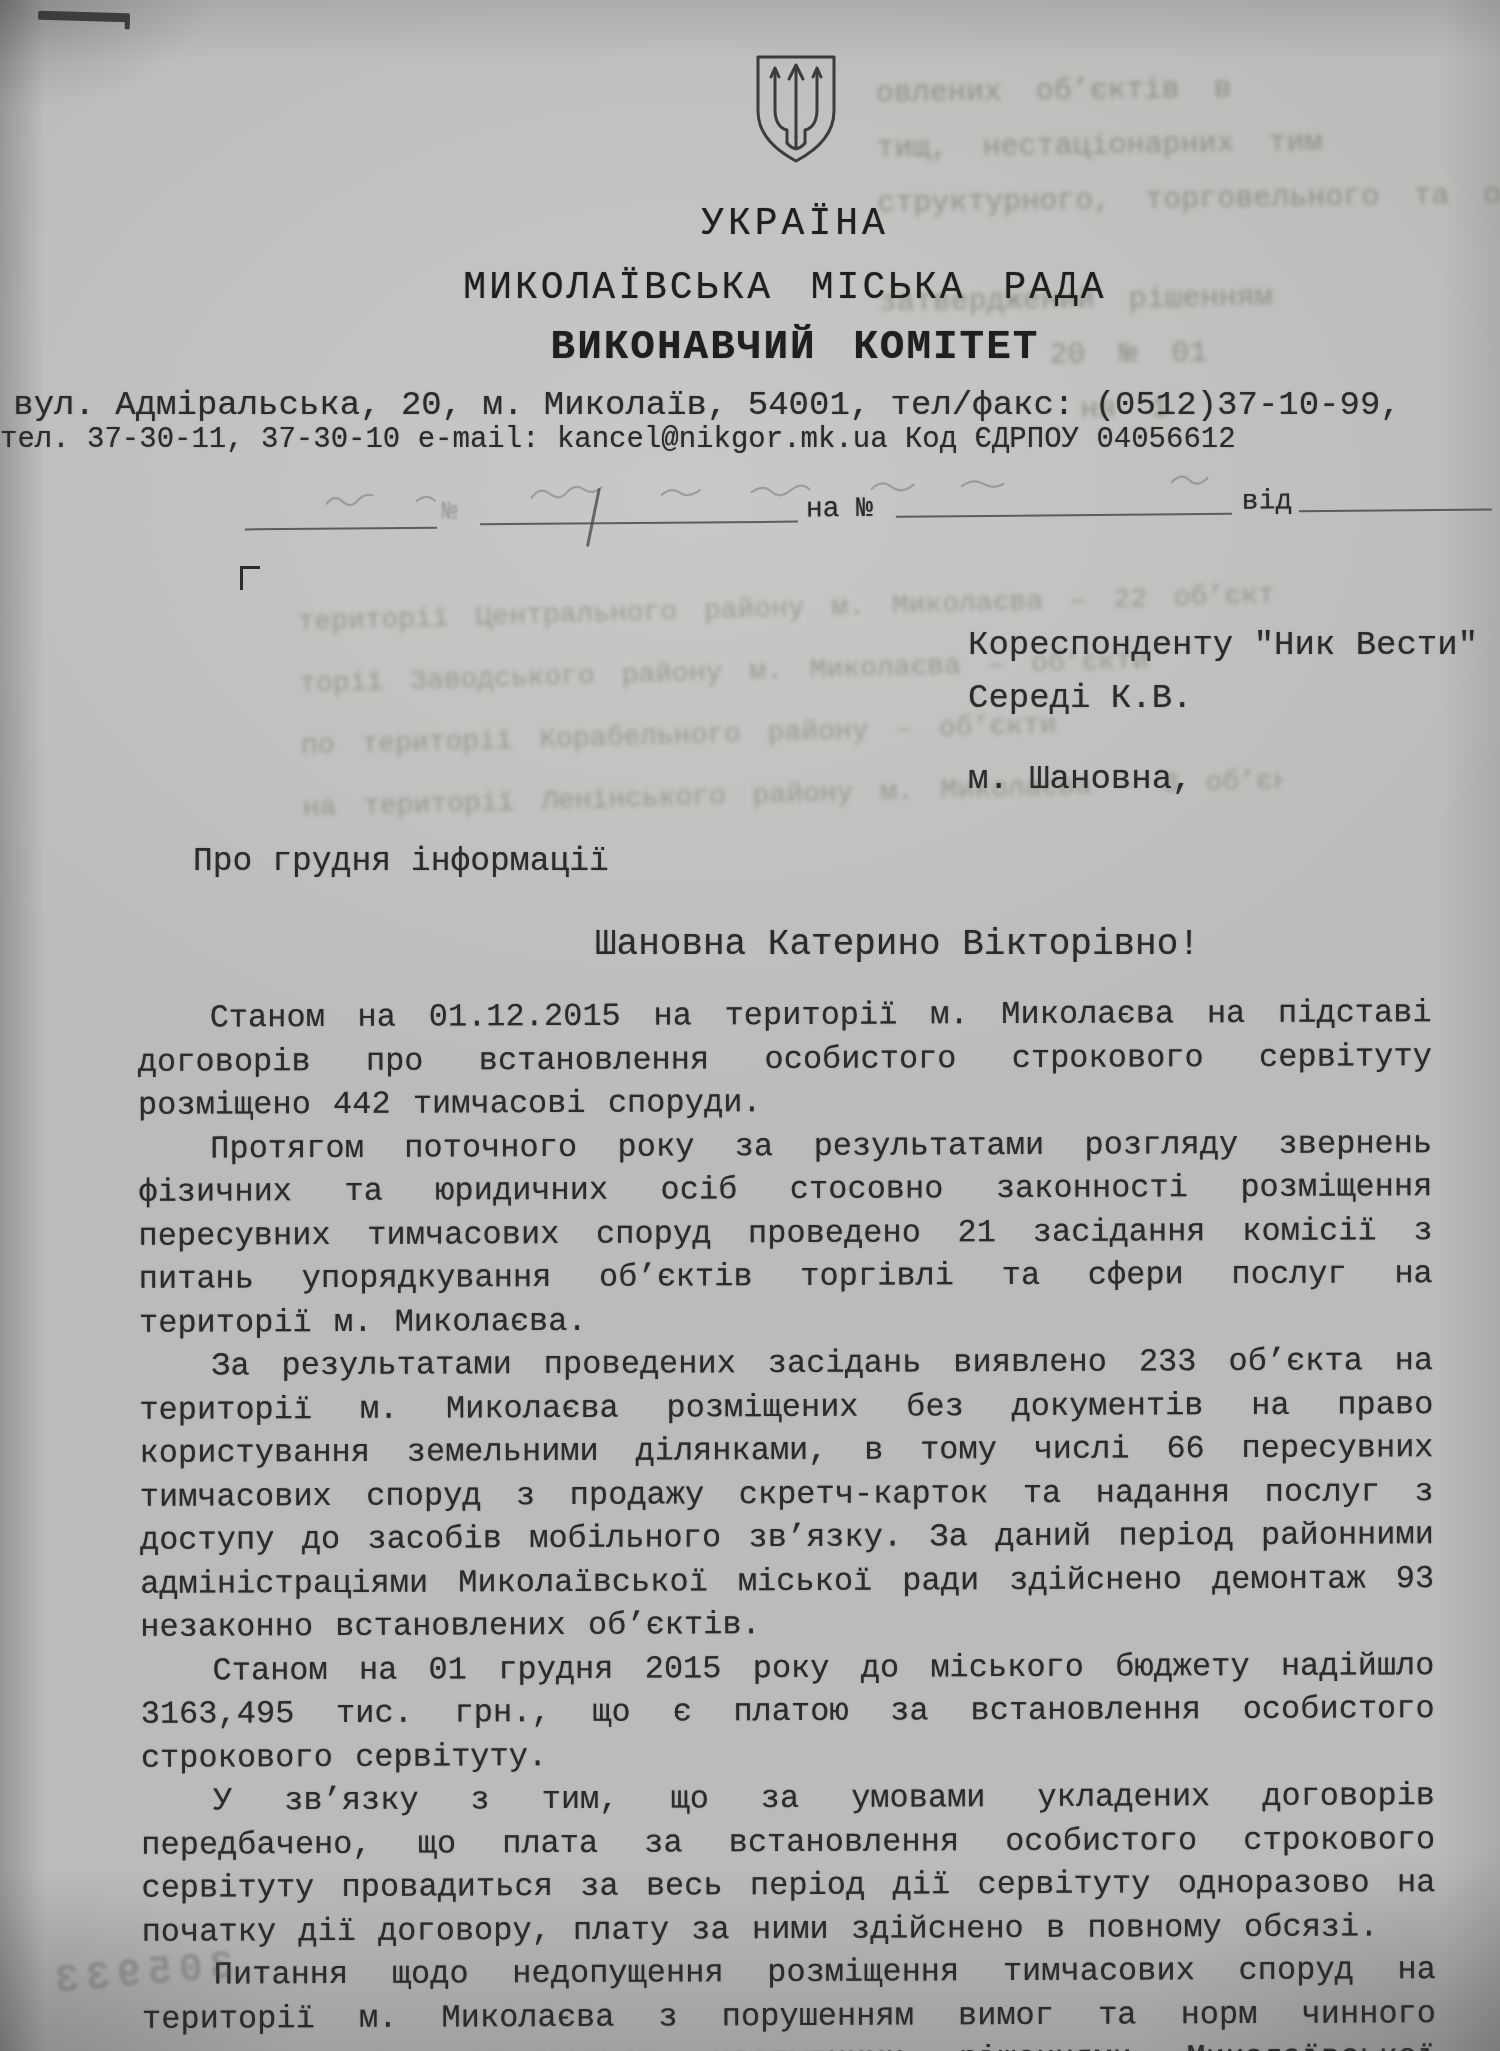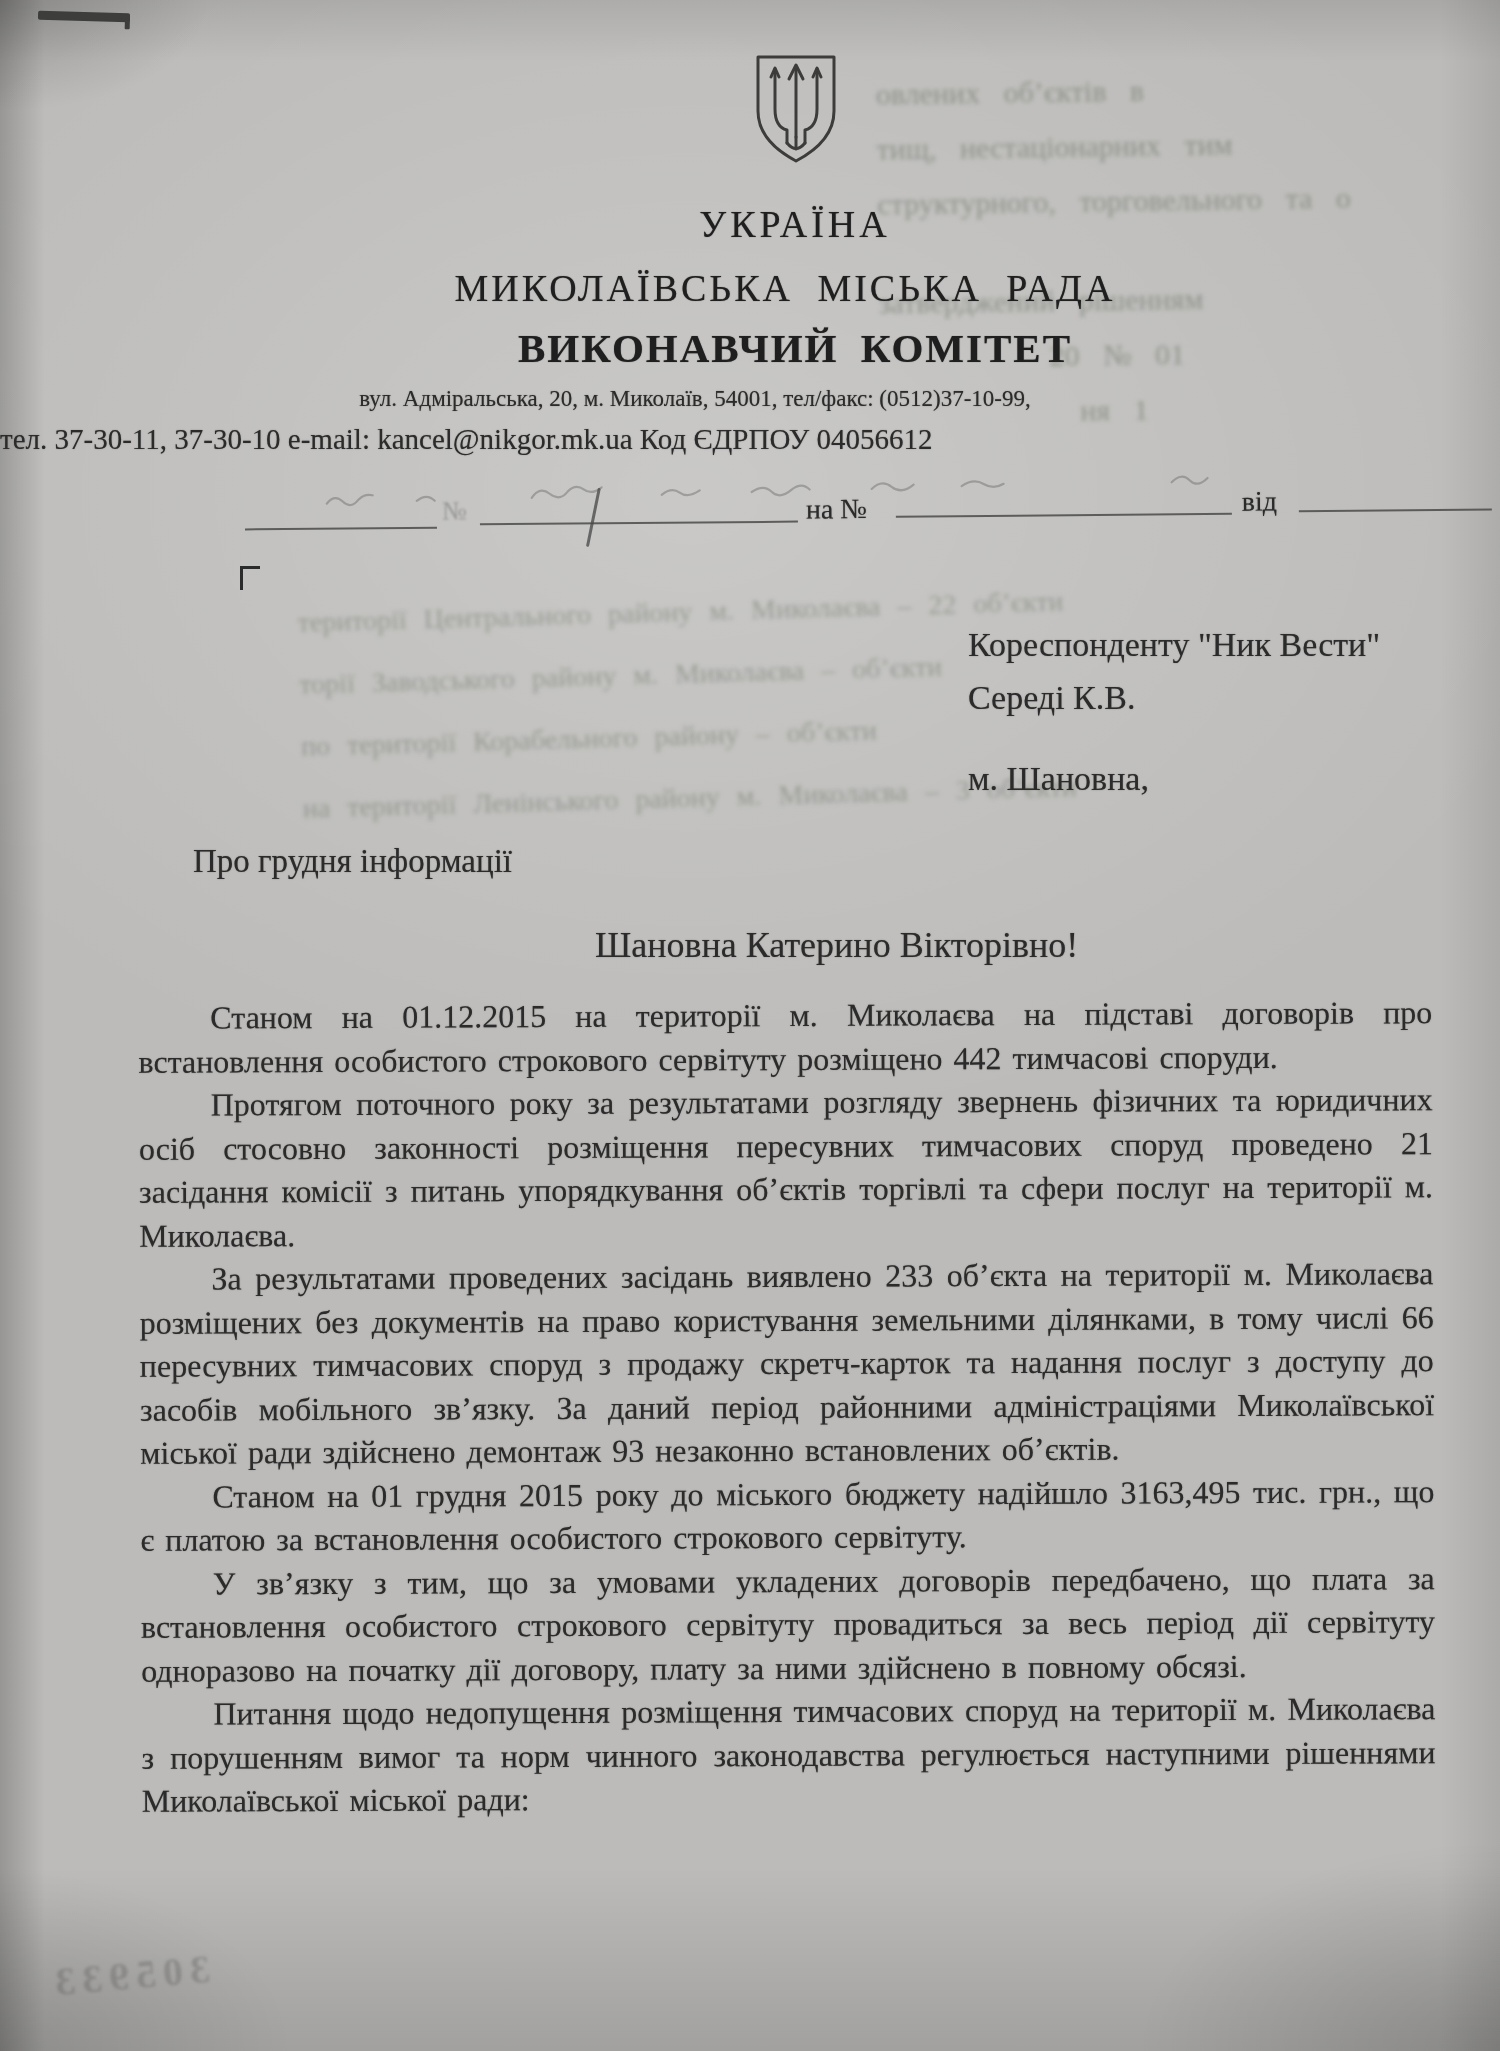--- a/index.html
+++ b/index.html
@@ -8,21 +8,21 @@
     background-color:#bcbbb9;
     background-image:
       radial-gradient(300px 160px at 0% 0%, rgba(0,0,0,0.20), rgba(0,0,0,0) 70%),
       radial-gradient(520px 300px at 100% 100%, rgba(0,0,0,0.16), rgba(0,0,0,0) 70%),
       radial-gradient(420px 260px at 0% 100%, rgba(0,0,0,0.13), rgba(0,0,0,0) 70%),
       radial-gradient(1400px 1000px at 46% 24%, rgba(255,255,255,0.20), rgba(255,255,255,0) 65%),
       linear-gradient(90deg, rgba(0,0,0,0.20) 0, rgba(0,0,0,0) 3%),
       linear-gradient(270deg, rgba(0,0,0,0.09) 0, rgba(0,0,0,0) 4%),
       linear-gradient(180deg, rgba(0,0,0,0.10) 0, rgba(0,0,0,0) 3%),
       linear-gradient(0deg, rgba(0,0,0,0.14) 0, rgba(0,0,0,0) 9%);
-    font-family:Liberation Serif, serif;
+    font-family:Liberation Mono, monospace;
     color:#2b2b2b;
   }
   .abs{position:absolute;}
   .ink{color:#2b2b2b;text-shadow:0 0 1.2px rgba(43,43,43,0.55);}
   .ink-dark{color:#1f1f1f;text-shadow:0 0 1.1px rgba(31,31,31,0.6);}
 
   
   .scan-bar{left:38px;top:12px;width:92px;height:9px;background:#3d3d3c;transform:rotate(1.6deg);border-radius:2px;}
   .scan-bar::after{content:"";position:absolute;right:0;top:5px;width:5px;height:11px;background:#3d3d3c;border-radius:1px;}
 
@@ -34,21 +34,21 @@
   .bleed-top .bl:nth-child(5){margin-left:170px;}
   .bleed-top .bl:nth-child(6){margin-left:200px;}
   .bleed-list{left:300px;top:578px;width:980px;font-size:28px;line-height:62px;word-spacing:10px;transform:rotate(-1.6deg);}
   .bleed-list .bl{white-space:nowrap;overflow:hidden;opacity:0.85;}
 
   
   .emblem{left:752px;top:44px;width:88px;height:130px;opacity:0.9;filter:blur(0.4px);}
   .h-country{left:0;top:202px;width:1590px;text-align:center;font-size:38px;letter-spacing:4px;}
   .h-council{left:0;top:266px;width:1570px;text-align:center;font-size:38px;letter-spacing:3px;word-spacing:12px;}
   .h-committee{left:0;top:324px;width:1590px;text-align:center;font-size:41px;font-weight:bold;letter-spacing:2px;word-spacing:10px;}
-  .h-addr1{left:0;top:386px;width:1390px;text-align:center;font-size:23px;}
+  .h-addr1{left:12px;top:386px;width:1390px;text-align:center;font-size:34px;}
   .h-addr2{left:0;top:423px;width:1400px;text-align:left;font-size:29px;}
 
   
   .refrow{transform:rotate(-0.5deg);}
   .uline{position:absolute;height:2px;background:#4a4a49;opacity:0.85;}
   .ref-label{position:absolute;font-size:28px;}
   .ghost-no{position:absolute;left:440px;top:494px;font-size:26px;color:rgba(60,60,60,0.35);filter:blur(1px);}
   .slash{position:absolute;left:590px;top:486px;width:3px;height:60px;background:#454545;opacity:0.75;transform:rotate(12deg);border-radius:2px;}
   .squiggles{position:absolute;left:230px;top:474px;width:1080px;height:46px;opacity:0.38;}
 

